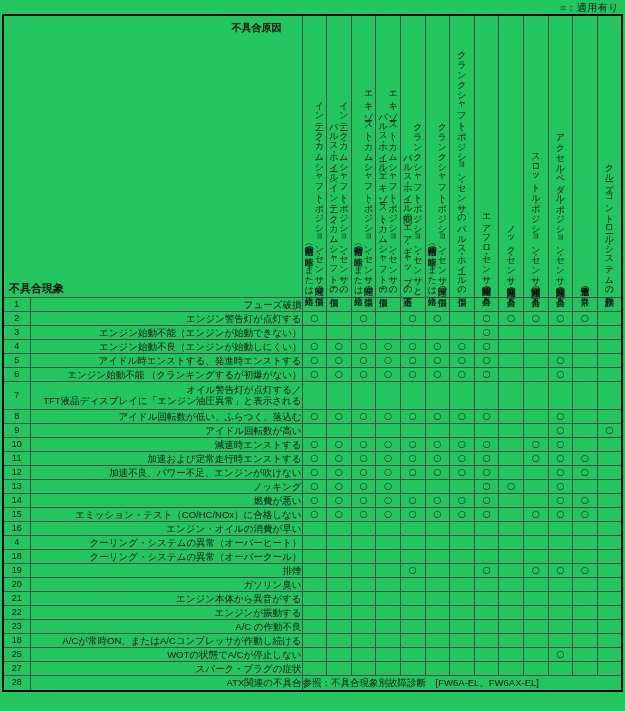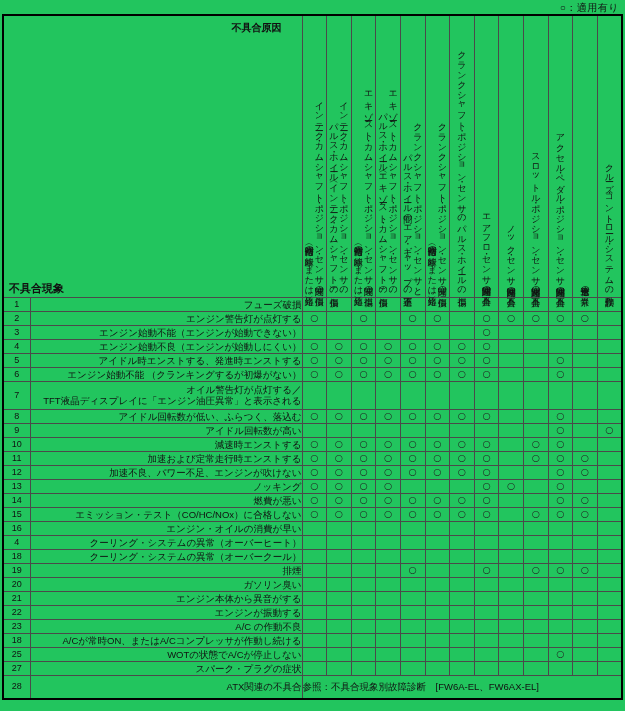--- a/index.html
+++ b/index.html
@@ -71,21 +71,21 @@
     white-space: pre-line;
     font-size: 9px;
     line-height: 10px;
     height: 272px;
     text-align: end;
     padding-bottom: 2px;
     letter-spacing: 0;
   }
   tr.single { height: 14px; }
   tr.tall   { height: 28px; }
-  tr.last   { height: 24px; }
+  tr.last   { height: 16px; }
   td.num {
     text-align: center;
     font-size: 9px;
     line-height: 1;
   }
   td.sym {
     font-size: 9.5px;
     line-height: 11px;
     padding-left: 5px;
     white-space: pre-line;

